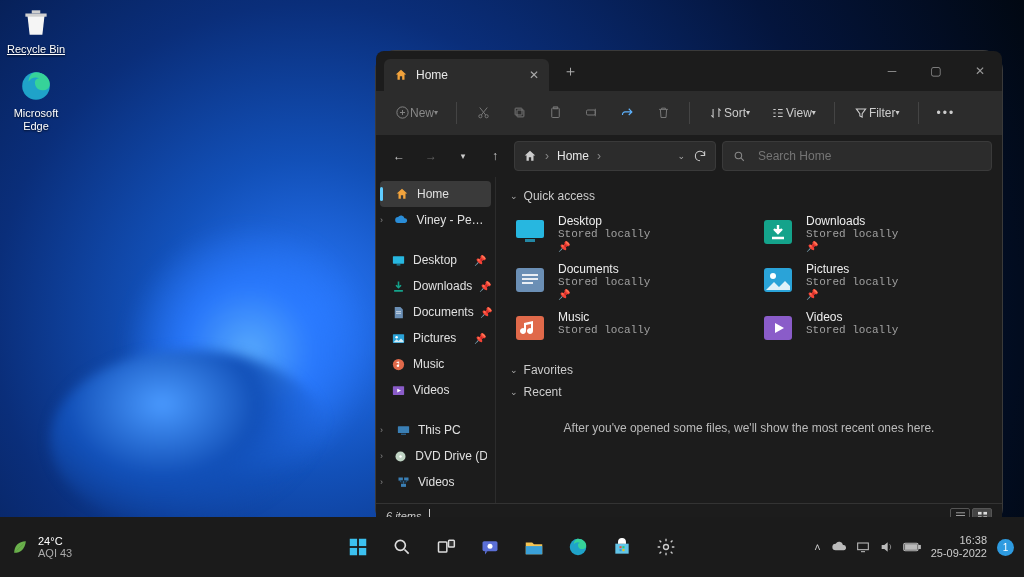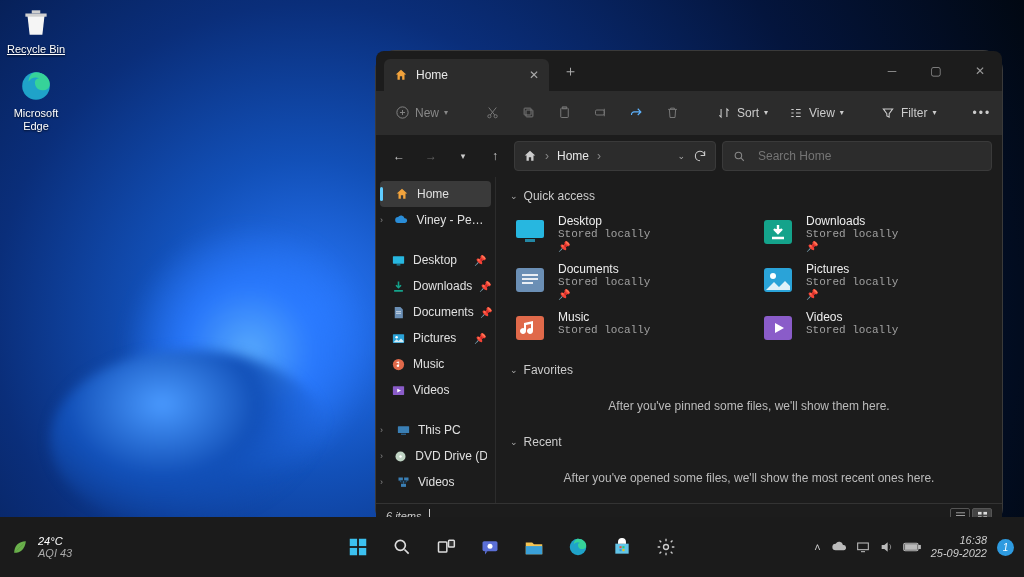--- a/index.html
+++ b/index.html
@@ -22,21 +22,21 @@
 .titlebar { height:40px; display:flex; align-items:center; background:#1c1c1c; border-radius:8px 8px 0 0;}
 .tab { display:flex; align-items:center; gap:8px; background:#2c2c2c; height:32px; margin:8px 0 0 8px; padding:0 10px; border-radius:6px 6px 0 0; min-width:165px;}
 .tab .home-ic { color:#f2a33c; font-size:13px;}
 .tab-close { margin-left:auto; color:#aaa; cursor:pointer;}
 .tab-add { margin-left:14px; color:#aaa; font-size:15px; cursor:pointer;}
 .win-ctrl { margin-left:auto; display:flex;}
 .win-ctrl div { width:44px; height:40px; display:flex; align-items:center; justify-content:center; color:#999; cursor:pointer;}
 
 
 .toolbar { height:44px; background:#2c2c2c; display:flex; align-items:center; padding:0 10px; gap:4px; border-bottom:1px solid #2c2c2c;}
-.tb-btn { display:flex; align-items:center; gap:5px; padding:6px 8px; border-radius:4px; color:#888; cursor:pointer;}
+.tb-btn { display:flex; align-items:center; padding:6px 8px; border-radius:4px; color:#888; cursor:pointer;}
 .tb-btn.light { color:#ccc;}
 .tb-sep { width:1px; height:22px; background:#444; margin:0 6px;}
 .tb-ic { display:inline-flex; width:16px; height:16px; align-items:center; justify-content:center;}
 
 
 .navrow { height:42px; display:flex; align-items:center; padding:0 10px; gap:6px; background:#1c1c1c;}
 .nav-btn { width:26px; height:28px; display:flex; align-items:center; justify-content:center; color:#ccc; cursor:pointer; border-radius:4px;}
 .nav-btn.dim { color:#666;}
 .addr { flex:1; height:30px; background:#2c2c2c; border:1px solid #3a3a3a; border-radius:4px; display:flex; align-items:center; padding:0 8px; gap:8px;}
 .addr-refresh { margin-left:auto; display:flex; gap:8px; align-items:center;}
@@ -66,21 +66,21 @@
 .qa-txt .p { font-size:10px; color:#888; margin-top:1px;}
 .empty { text-align:center; color:#bbb; font-size:12px; padding:14px 0 18px;}
 
 
 .status { height:24px; border-top:1px solid #333; display:flex; align-items:center; padding:0 10px; font-size:11px; color:#ccc; background:#1c1c1c;font-style:italic;}
 .status .cursor { width:1px; height:13px; background:#ccc; margin-left:8px;}
 .status .views { margin-left:auto; display:flex; gap:2px;}
 .status .views div { width:20px; height:16px; border:1px solid #555; display:flex; align-items:center; justify-content:center; border-radius:2px;}
 
 
-.taskbar { position:absolute; left:0; right:0; bottom:0; height:60px; background:#1b1b1b; display:flex; align-items:center; padding:8px 10px; color:#fff; font-size:11px;font-style:italic;}
+.taskbar { position:absolute; left:0; right:0; bottom:0; height:60px; background:#1b1b1b; display:flex; align-items:center; padding:8px 10px; color:#fff; font-size:11px;}
 .tb-left { display:flex; align-items:center; gap:8px;}
 .tb-center { position:absolute; left:50%; transform:translateX(-50%); display:flex; gap:6px; align-items:center;}
 .tb-center .app { width:38px; height:38px; display:flex; align-items:center; justify-content:center; border-radius:4px; cursor:pointer;}
 .tb-right { margin-left:auto; display:flex; align-items:center; gap:10px; color:#ccc;}
 .clock { text-align:right; line-height:1.15;}
 .tray { display:flex; gap:8px; align-items:center; font-size:12px;}
 
 
 svg { display:block;}
 </style>
@@ -454,21 +454,20 @@
               <div class="t">Videos</div>
               <div class="s">Stored locally</div>
             </div>
           </div>
         </div>
 
       <div class="section-hd">
         <span class="chev">⌄</span>
         <span>Favorites</span>
       </div>
-      <div class="empty">After you've pinned some files, we'll show them here.</div>
 
       <div class="section-hd">
         <span class="chev">⌄</span>
         <span>Recent</span>
       </div>
       <div class="empty">After you've opened some files, we'll show the most recent ones here.</div>
     </div>
   </div>
 
   <div class="status">

